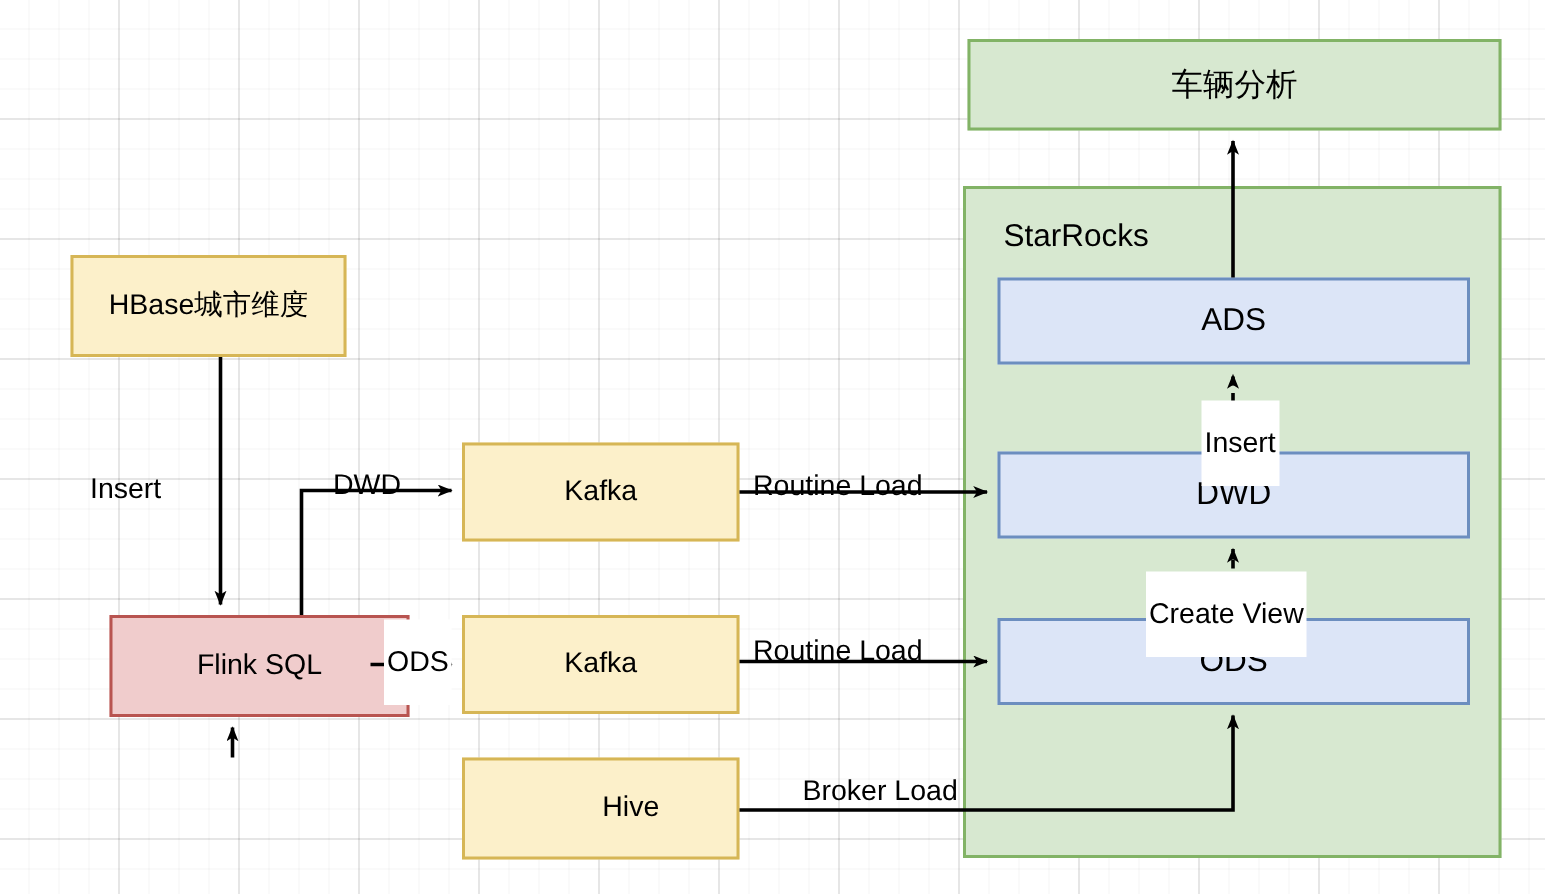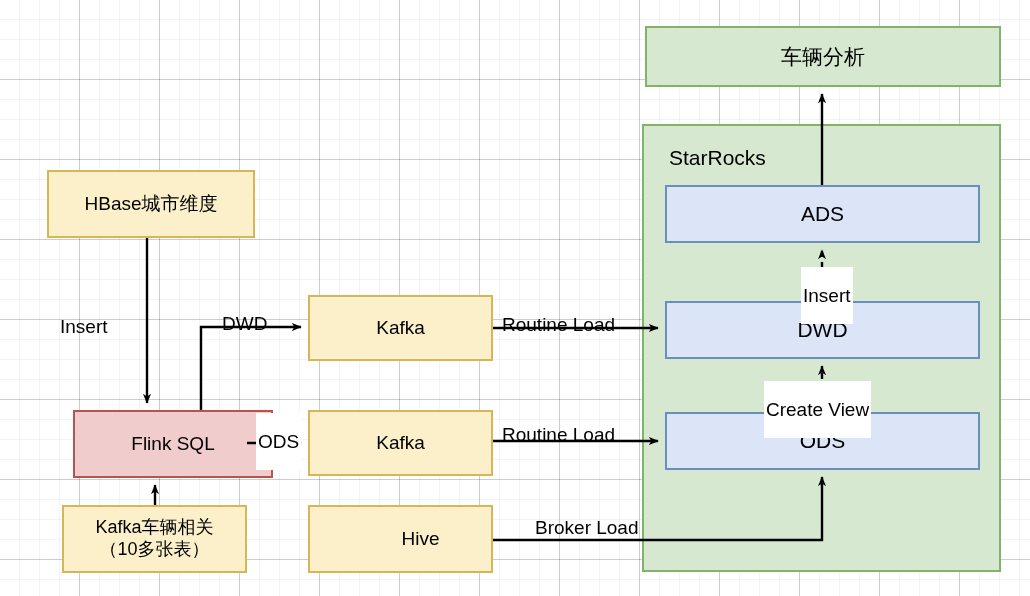--- a/index.html
+++ b/index.html
@@ -73,26 +73,24 @@
   <div class="node n-green" style="left:642px; top:124px; width:359px; height:448px;"></div>
 
   <div class="container-label" style="left:669px; top:146px; font-size:21px;">StarRocks</div>
 
   <div class="node n-blue" style="left:665px; top:185px; width:315px; height:58px; font-size:21px;">ADS</div>
 
   <div class="node n-blue" style="left:665px; top:301px; width:315px; height:58px; font-size:21px;">DWD</div>
 
   <div class="node n-blue" style="left:665px; top:412px; width:315px; height:58px; font-size:21px;">ODS</div>
 
-  <div class="node n-yellow" style="left:47px; top:170px; width:208px; height:68px; font-size:19px;">HBase城市维度</div>
+  <div class="node n-yellow" style="left:47px; top:170px; width:184px; height:68px; font-size:19px;">HBase城市维度</div>
 
   <div class="node n-red" style="left:47px; top:410px; width:200px; height:68px; font-size:19px;margin-left:26px;">Flink SQL</div>
 
-  <div class="node n-yellow" style="left:62px; top:505px; width:185px; height:68px; font-size:18px;">Kafka车辆相关
-（10多张表）</div>
 
   <div class="node n-yellow" style="left:308px; top:295px; width:185px; height:66px; font-size:19px;">Kafka</div>
 
   <div class="node n-yellow" style="left:308px; top:410px; width:185px; height:66px; font-size:19px;">Kafka</div>
 
   <div class="node n-yellow" style="left:308px; top:505px; width:185px; height:68px; font-size:19px;padding-left:40px;">Hive</div>
 
   <svg class="edges" viewBox="0 0 1030 596" xmlns="http://www.w3.org/2000/svg">
     <defs>
       <marker id="arrow" markerWidth="12" markerHeight="12" refX="9.2" refY="4" orient="auto" markerUnits="userSpaceOnUse">

